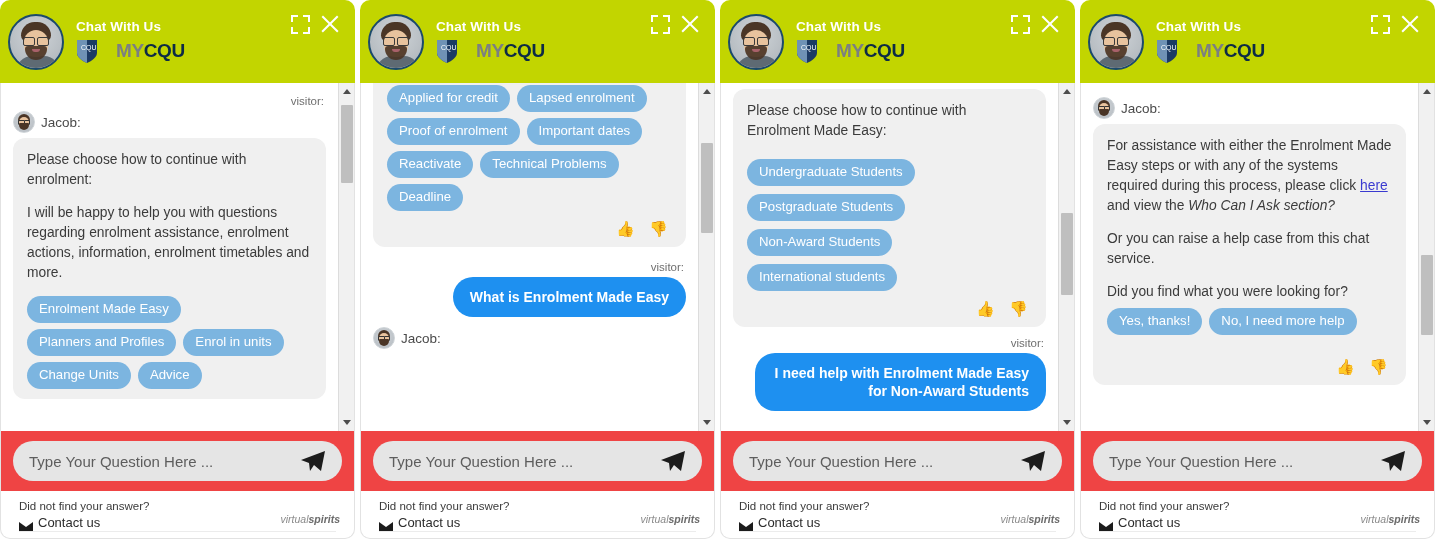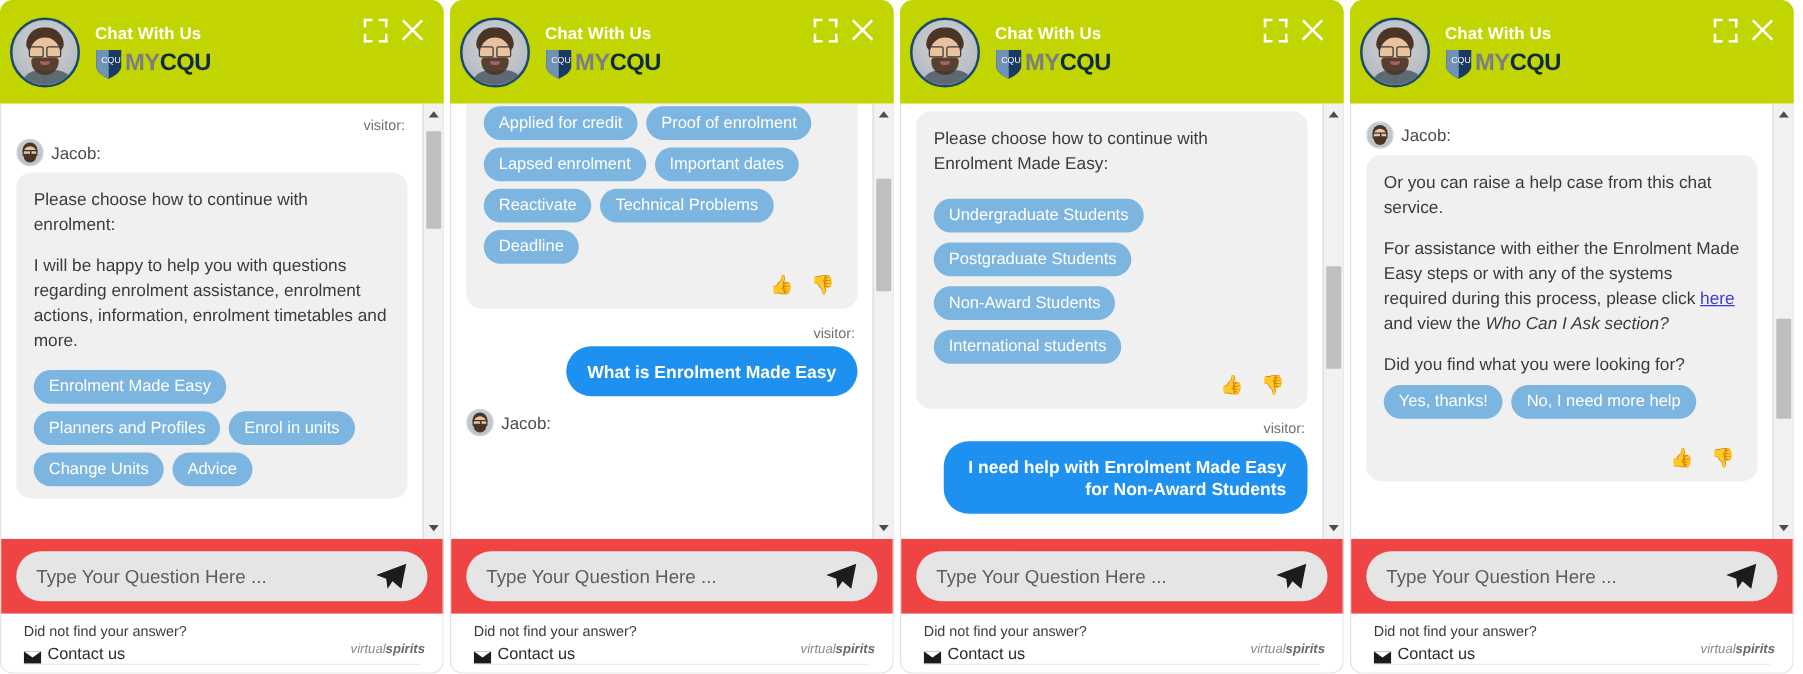--- a/index.html
+++ b/index.html
@@ -51,21 +51,21 @@
   .av-body { position:absolute; left:6px; bottom:-4px; width:44px; height:16px;
     background:#5e6a73; border-radius:16px 16px 0 0; }
 
   .hdr-txt { margin-left: 12px; }
   .hdr-title { font-size: 13.5px; font-weight: bold; color: #ffffff;
     letter-spacing: .1px; line-height: 16px; }
   .logo-row { display: flex; align-items: center; margin-top: 3px; }
   .shield { width: 22px; height: 26px; position: relative; flex: none; }
   .shield svg { display: block; }
   .logo-my { font-size: 19px; font-weight: 600; color: #7b7f82;
-    letter-spacing: -.4px; line-height: 20px; margin-left: 2px; text-align: right; }
+    letter-spacing: -.4px; line-height: 20px; margin-left: 18px; text-align: right; }
   .logo-cqu { font-size: 19px; font-weight: bold; color: #0d2b45;
     letter-spacing: -.4px; line-height: 20px; }
 
   .hdr-icons { position: absolute; right: 14px; top: 13px;
     display: flex; align-items: center; gap: 9px; }
   .ic-expand { width: 19px; height: 19px; position: relative; cursor: pointer; }
   .ic-expand i { position: absolute; width: 7px; height: 7px; }
   .ic-expand i:nth-child(1){ left:0; top:0; border-left:2.4px solid #fff; border-top:2.4px solid #fff; }
   .ic-expand i:nth-child(2){ right:0; top:0; border-right:2.4px solid #fff; border-top:2.4px solid #fff; }
   .ic-expand i:nth-child(3){ left:0; bottom:0; border-left:2.4px solid #fff; border-bottom:2.4px solid #fff; }
@@ -313,22 +313,22 @@
           </div>
         <div class="ic-close"></div>
       </div>
     </div>
 
     <div class="chat-wrap">
       <div class="chat pull-b" style="padding-top:0;">
         <div class="bub-agent" style="margin-top:-12px;padding-top:14px;text-align:right;">
           <div class="opts tight" style="margin-top:0;">
             <span class="pill">Applied for credit</span>
+            <span class="pill">Lapsed enrolment</span>
             <span class="pill">Proof of enrolment</span>
-            <span class="pill">Lapsed enrolment</span>
             <span class="pill">Important dates</span>
             <span class="pill">Reactivate</span>
             <span class="pill">Technical Problems</span>
             <span class="pill">Deadline</span>
           </div>
           <div class="rate">
             <span>👍</span>
             <span>👎</span>
           </div>
         </div>
@@ -507,22 +507,22 @@
         <div class="agent-name" style="margin-top:0;">
           <span class="mini-av">
               <i class="h"></i>
               <i class="f"></i>
               <i class="g"></i>
               <i class="b"></i>
             </span>
           <span class="agent-label">Jacob:</span>
         </div>
         <div class="bub-agent">
+          <p><span>For assistance with either the Enrolment Made Easy steps or with any of the systems required during this process, please click </span><a href="#" class="lk-blue">here</a><span> and view the </span><em>Who Can I Ask section?</em></p>
           <p>Or you can raise a help case from this chat service.</p>
-          <p><span>For assistance with either the Enrolment Made Easy steps or with any of the systems required during this process, please click </span><a href="#" class="lk-blue">here</a><span> and view the </span><em>Who Can I Ask section?</em></p>
           <p style="margin-bottom:0;">Did you find what you were looking for?</p>
           <div class="opts" style="margin-top:6px;">
             <span class="pill">Yes, thanks!</span>
             <span class="pill">No, I need more help</span>
           </div>
           <div class="rate" style="margin-top:24px;">
             <span>👍</span>
             <span>👎</span>
           </div>
         </div>

